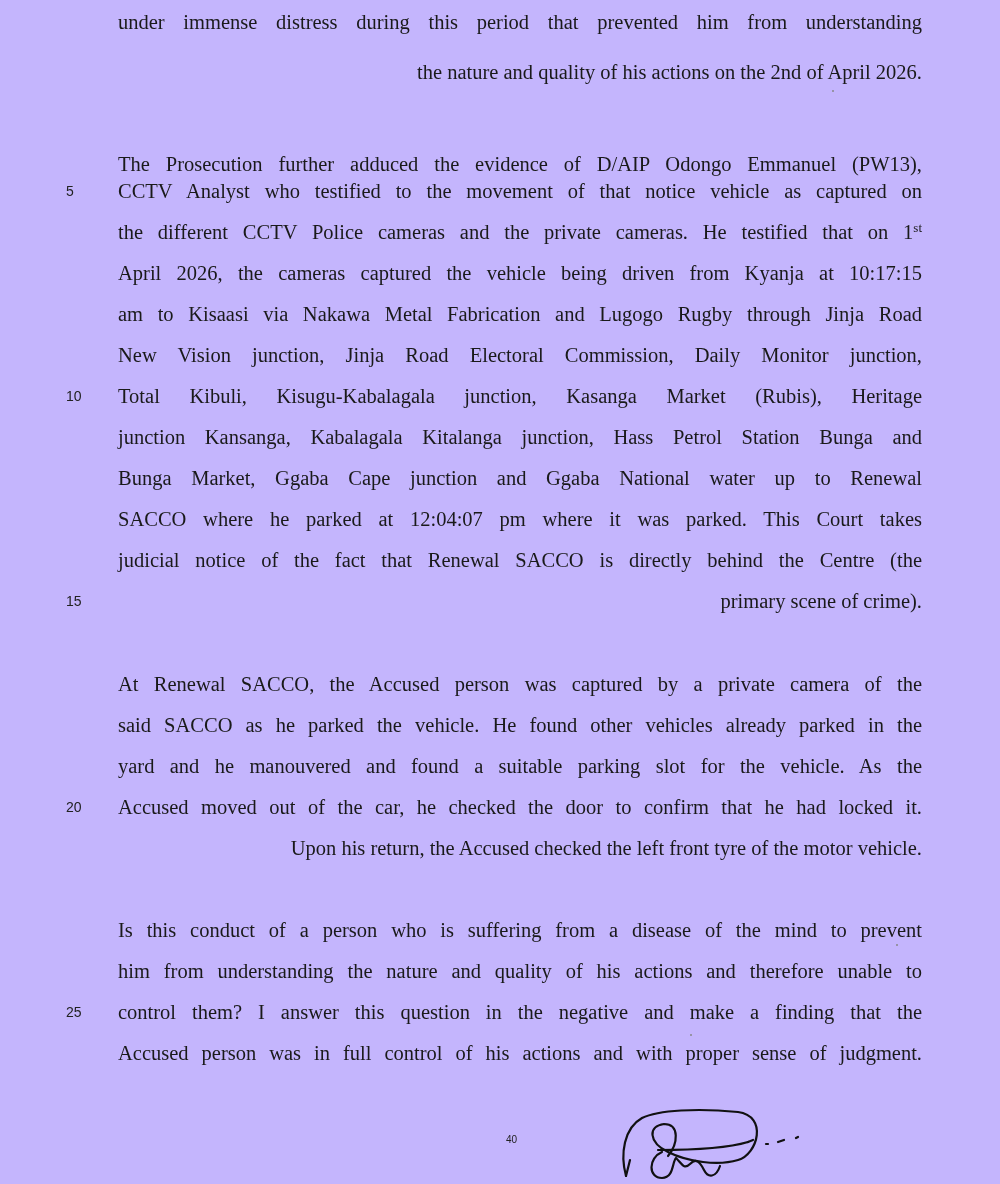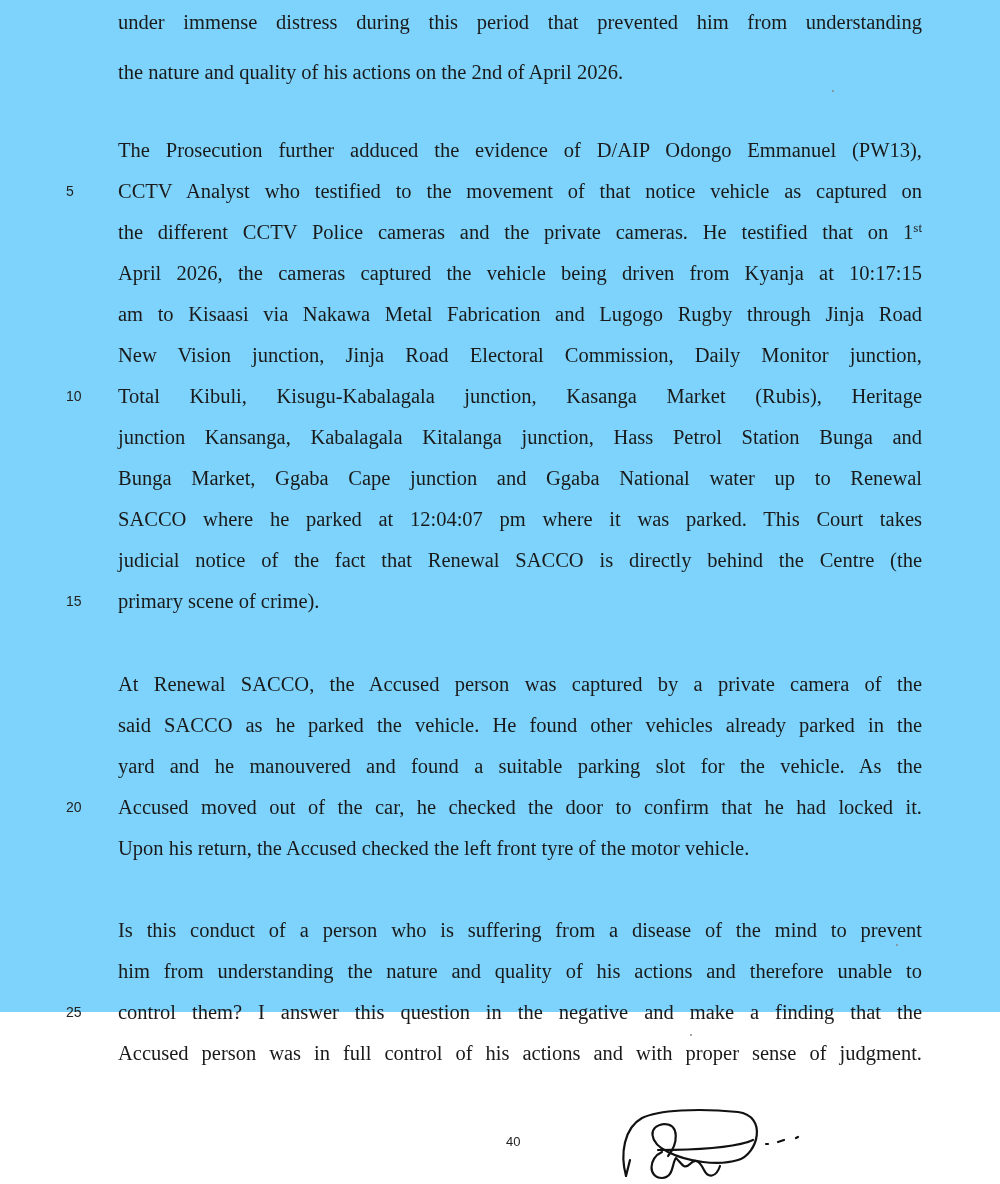--- a/index.html
+++ b/index.html
@@ -1,56 +1,57 @@
 <!DOCTYPE html>
 <html><head>
 <meta charset="utf-8">
 <style>
   html, body { margin: 0; padding: 0; background: #ffffff; }
   body { width: 1000px; height: 1184px; position: relative; overflow: hidden; }
-  .page { position: absolute; left: 0; top: 0; width: 1000px; height: 1012px; background: #7dd3fc; }
+  .page { position: absolute; left: 0; top: 0; width: 1000px; height: 1184px; background: #c4b5fd; }
   .line {
     position: absolute;
     left: 118px;
     width: 804px;
     font-family: "Liberation Serif", serif;
     font-size: 20.5px;
     color: #1a1a1a;
     white-space: nowrap;
     line-height: 24px;
+    text-align: right;
   }
   .line.justify { text-align: justify; text-align-last: justify; }
   .lnum {
     position: absolute;
     left: 66px;
     width: 30px;
     font-family: "Liberation Sans", sans-serif;
     font-size: 14px;
     color: #222;
     line-height: 24px;
   }
   sup { font-size: 13px; vertical-align: top; position: relative; top: -4px; }
   .pagenum {
     position: absolute;
     left: 506px; top: 1134px;
     font-family: "Liberation Sans", sans-serif;
-    font-size: 13px; color: #222;
+    font-size: 10px; color: #222;
   }
   .signature { position: absolute; left: 618px; top: 1104px; width: 240px; height: 80px; }
   .speck { position: absolute; width: 2px; height: 2px; background: #888; border-radius: 1px; }
 </style>
 </head>
 <body>
 
 <div class="page">
 
   <div class="line justify" style="top:10px">under immense distress during this period that prevented him from understanding</div>
   <div class="line" style="top:60px">the nature and quality of his actions on the 2nd of April 2026.</div>
 
-  <div class="line justify" style="top:138px">The Prosecution further adduced the evidence of D/AIP Odongo Emmanuel (PW13),</div>
+  <div class="line justify" style="top:152px">The Prosecution further adduced the evidence of D/AIP Odongo Emmanuel (PW13),</div>
   <div class="lnum" style="top:179px">5</div>
   <div class="line justify" style="top:179px">CCTV Analyst who testified to the movement of that notice vehicle as captured on</div>
   <div class="line justify" style="top:220px"><span>the different CCTV Police cameras and the private cameras. He testified that on 1</span><sup>st</sup></div>
   <div class="line justify" style="top:261px">April 2026, the cameras captured the vehicle being driven from Kyanja at 10:17:15</div>
   <div class="line justify" style="top:302px">am to Kisaasi via Nakawa Metal Fabrication and Lugogo Rugby through Jinja Road</div>
   <div class="line justify" style="top:343px">New Vision junction, Jinja Road Electoral Commission, Daily Monitor junction,</div>
   <div class="lnum" style="top:384px">10</div>
   <div class="line justify" style="top:384px">Total Kibuli, Kisugu-Kabalagala junction, Kasanga Market (Rubis), Heritage</div>
   <div class="line justify" style="top:425px">junction Kansanga, Kabalagala Kitalanga junction, Hass Petrol Station Bunga and</div>
   <div class="line justify" style="top:466px">Bunga Market, Ggaba Cape junction and Ggaba National water up to Renewal</div>

